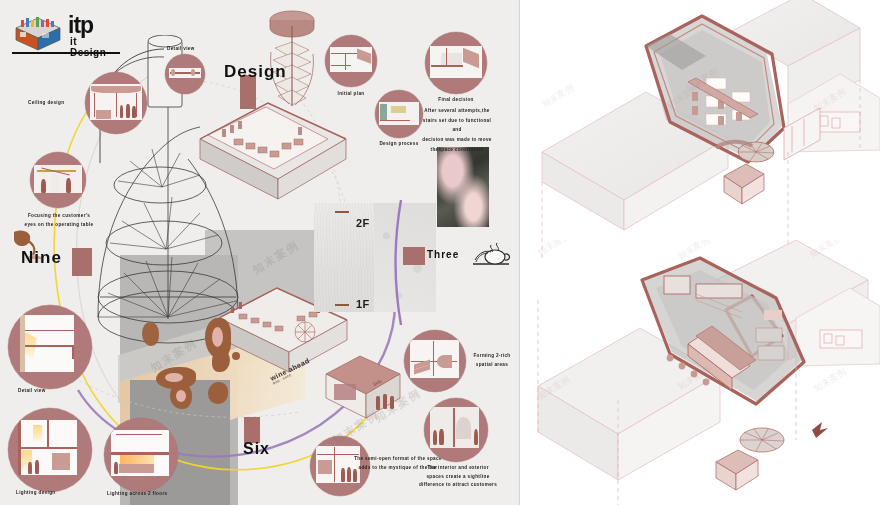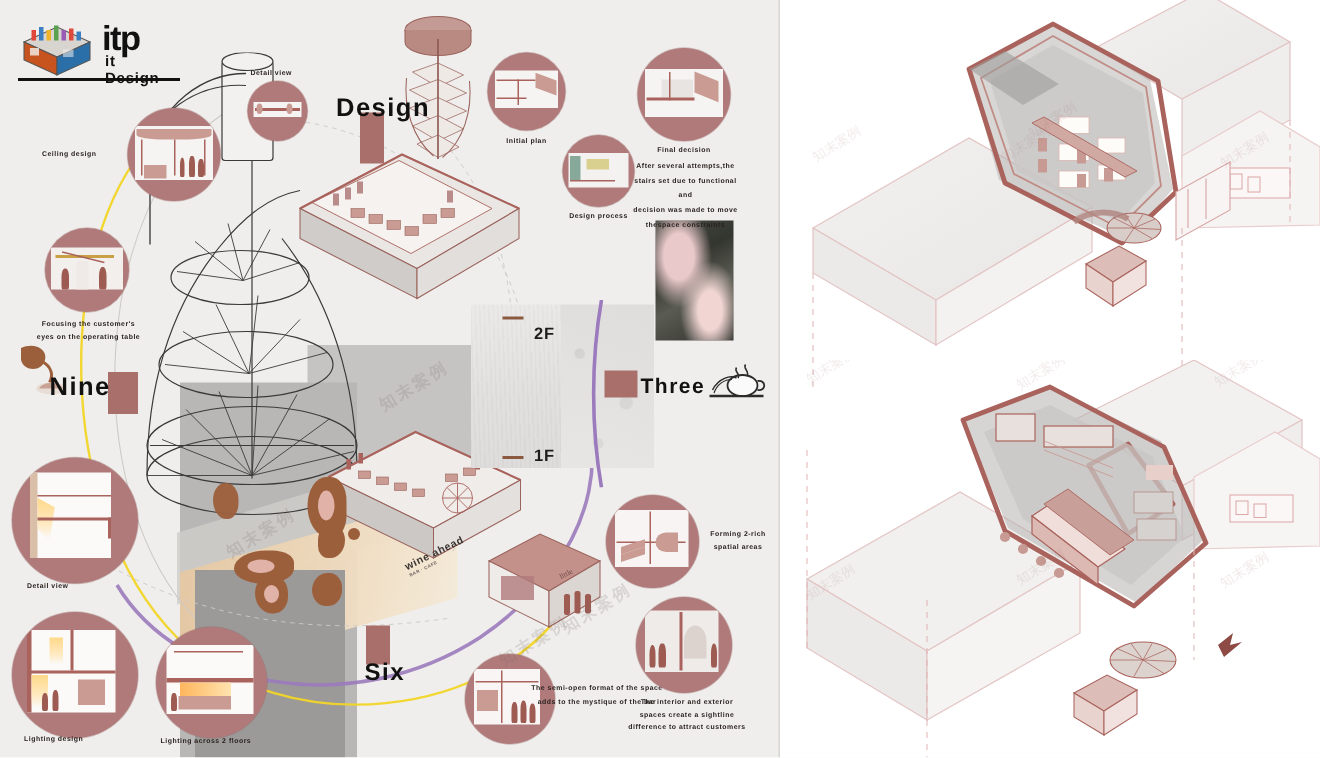--- a/index.html
+++ b/index.html
@@ -429,24 +429,24 @@
       <div class="fig" style="left:78%;top:48%;width:7%;height:26%"></div>
     </div>
     <div class="cap" style="left:418px;top:464px;width:80px">The interior and exterior
 spaces create a sightline
 difference to attract customers</div>
 
     <div class="kw-chip" style="left:240px;top:75px;width:16px;height:34px"></div>
     <div class="keyword" style="left:224px;top:62px;font-size:17px">Design</div>
 
     <div class="kw-chip" style="left:72px;top:248px;width:20px;height:28px"></div>
-    <div class="keyword" style="left:33px;top:248px;font-size:17px">Nine</div>
+    <div class="keyword" style="left:21px;top:248px;font-size:17px">Nine</div>
 
     <div class="kw-chip" style="left:403px;top:247px;width:22px;height:18px"></div>
-    <div class="keyword" style="left:427px;top:249px;font-size:14px">Three</div>
+    <div class="keyword" style="left:427px;top:249px;font-size:10px">Three</div>
 
     <div class="kw-chip" style="left:244px;top:417px;width:16px;height:26px"></div>
     <div class="keyword" style="left:243px;top:440px;font-size:16px">Six</div>
 
     <svg id="coffee" viewBox="0 0 44 30">
       <path d="M4,24 L40,24" stroke="#2b2b2b" stroke-width="1.6" fill="none"></path>
       <ellipse cx="26" cy="17" rx="10" ry="7" fill="#fbfafa" stroke="#2b2b2b" stroke-width="1.2"></ellipse>
       <path d="M36,14 C42,13 42,21 36,20" fill="none" stroke="#2b2b2b" stroke-width="1.2"></path>
       <path d="M22,5 C20,8 25,9 23,12" fill="none" stroke="#2b2b2b" stroke-width="1"></path>
       <path d="M28,3 C26,6 31,7 29,11" fill="none" stroke="#2b2b2b" stroke-width="1"></path>

